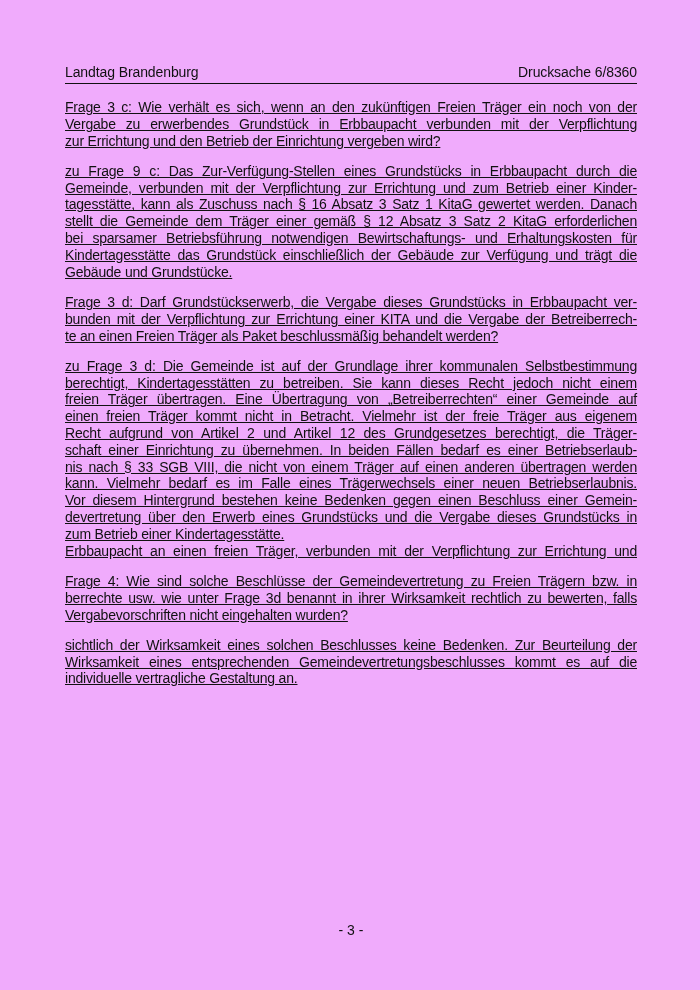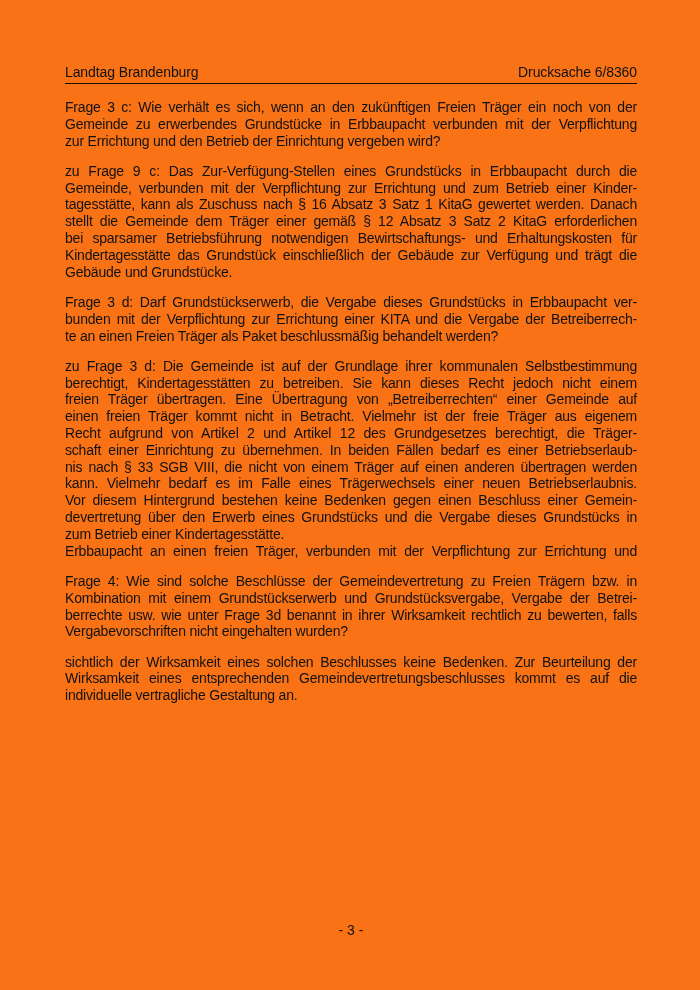--- a/index.html
+++ b/index.html
@@ -6,21 +6,21 @@
   body {
     width: 700px; height: 990px;
     background: #ffffff;
     font-family: "Liberation Sans", "DejaVu Sans", sans-serif;
     color: #111111;
     position: relative;
     overflow: hidden;
   }
   .page {
     position: absolute; inset: 0;
-    background: #f97316;
+    background: #f0abfc;
   }
   .header {
     position: absolute;
     left: 65px; top: 64px;
     width: 572px;
     font-size: 14px;
     line-height: 17px;
     letter-spacing: -0.1px;
     display: flex;
     justify-content: space-between;
@@ -40,20 +40,21 @@
     font-size: 14px;
     line-height: 16.8px;
     letter-spacing: -0.2px;
   }
   .para { margin: 0 0 13.5px 0; }
   .ln {
     display: block;
     text-align: justify;
     text-align-last: justify;
     white-space: normal;
+    text-decoration: underline;
   }
   .ln.last {
     text-align: center;
     text-align-last: left;
   }
   .footer {
     position: absolute;
     left: 65px; top: 922px;
     width: 572px;
     text-align: center;
@@ -69,21 +70,21 @@
   <div class="header">
     <span>Landtag Brandenburg</span>
     <span>Drucksache 6/8360</span>
   </div>
   <div class="header-rule"></div>
 
   <div class="content">
 
     <p class="para">
       <span class="ln">Frage 3 c: Wie verhält es sich, wenn an den zukünftigen Freien Träger ein noch von der</span>
-      <span class="ln">Gemeinde zu erwerbendes Grundstücke in Erbbaupacht verbunden mit der Verpflichtung</span>
+      <span class="ln">Vergabe zu erwerbendes Grundstück in Erbbaupacht verbunden mit der Verpflichtung</span>
       <span class="ln last">zur Errichtung und den Betrieb der Einrichtung vergeben wird?</span>
     </p>
 
     <p class="para">
       <span class="ln">zu Frage 9 c: Das Zur-Verfügung-Stellen eines Grundstücks in Erbbaupacht durch die</span>
       <span class="ln">Gemeinde, verbunden mit der Verpflichtung zur Errichtung und zum Betrieb einer Kinder-</span>
       <span class="ln">tagesstätte, kann als Zuschuss nach § 16 Absatz 3 Satz 1 KitaG gewertet werden. Danach</span>
       <span class="ln">stellt die Gemeinde dem Träger einer gemäß § 12 Absatz 3 Satz 2 KitaG erforderlichen</span>
       <span class="ln">bei sparsamer Betriebsführung notwendigen Bewirtschaftungs- und Erhaltungskosten für</span>
       <span class="ln">Kindertagesstätte das Grundstück einschließlich der Gebäude zur Verfügung und trägt die</span>
@@ -106,21 +107,20 @@
       <span class="ln">nis nach § 33 SGB VIII, die nicht von einem Träger auf einen anderen übertragen werden</span>
       <span class="ln">kann. Vielmehr bedarf es im Falle eines Trägerwechsels einer neuen Betriebserlaubnis.</span>
       <span class="ln">Vor diesem Hintergrund bestehen keine Bedenken gegen einen Beschluss einer Gemein-</span>
       <span class="ln">devertretung über den Erwerb eines Grundstücks und die Vergabe dieses Grundstücks in</span>
       <span class="ln last">zum Betrieb einer Kindertagesstätte.</span>
       <span class="ln">Erbbaupacht an einen freien Träger, verbunden mit der Verpflichtung zur Errichtung und</span>
     </p>
 
     <p class="para">
       <span class="ln">Frage 4: Wie sind solche Beschlüsse der Gemeindevertretung zu Freien Trägern bzw. in</span>
-      <span class="ln">Kombination mit einem Grundstückserwerb und Grundstücksvergabe, Vergabe der Betrei-</span>
       <span class="ln">berrechte usw. wie unter Frage 3d benannt in ihrer Wirksamkeit rechtlich zu bewerten, falls</span>
       <span class="ln last">Vergabevorschriften nicht eingehalten wurden?</span>
     </p>
 
     <p class="para">
       <span class="ln">sichtlich der Wirksamkeit eines solchen Beschlusses keine Bedenken. Zur Beurteilung der</span>
       <span class="ln">Wirksamkeit eines entsprechenden Gemeindevertretungsbeschlusses kommt es auf die</span>
       <span class="ln last">individuelle vertragliche Gestaltung an.</span>
     </p>
 

